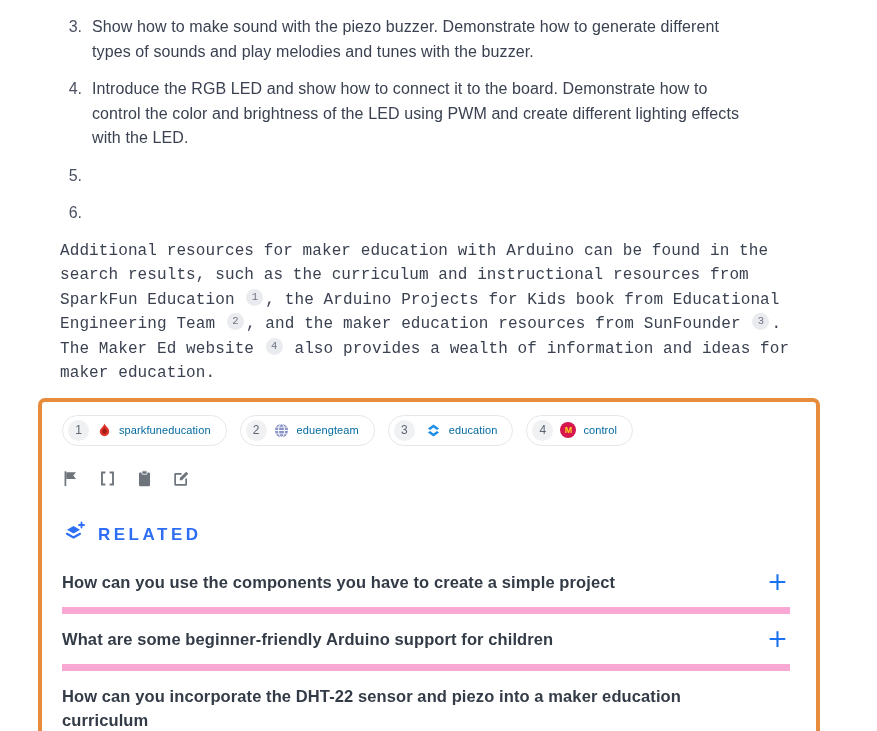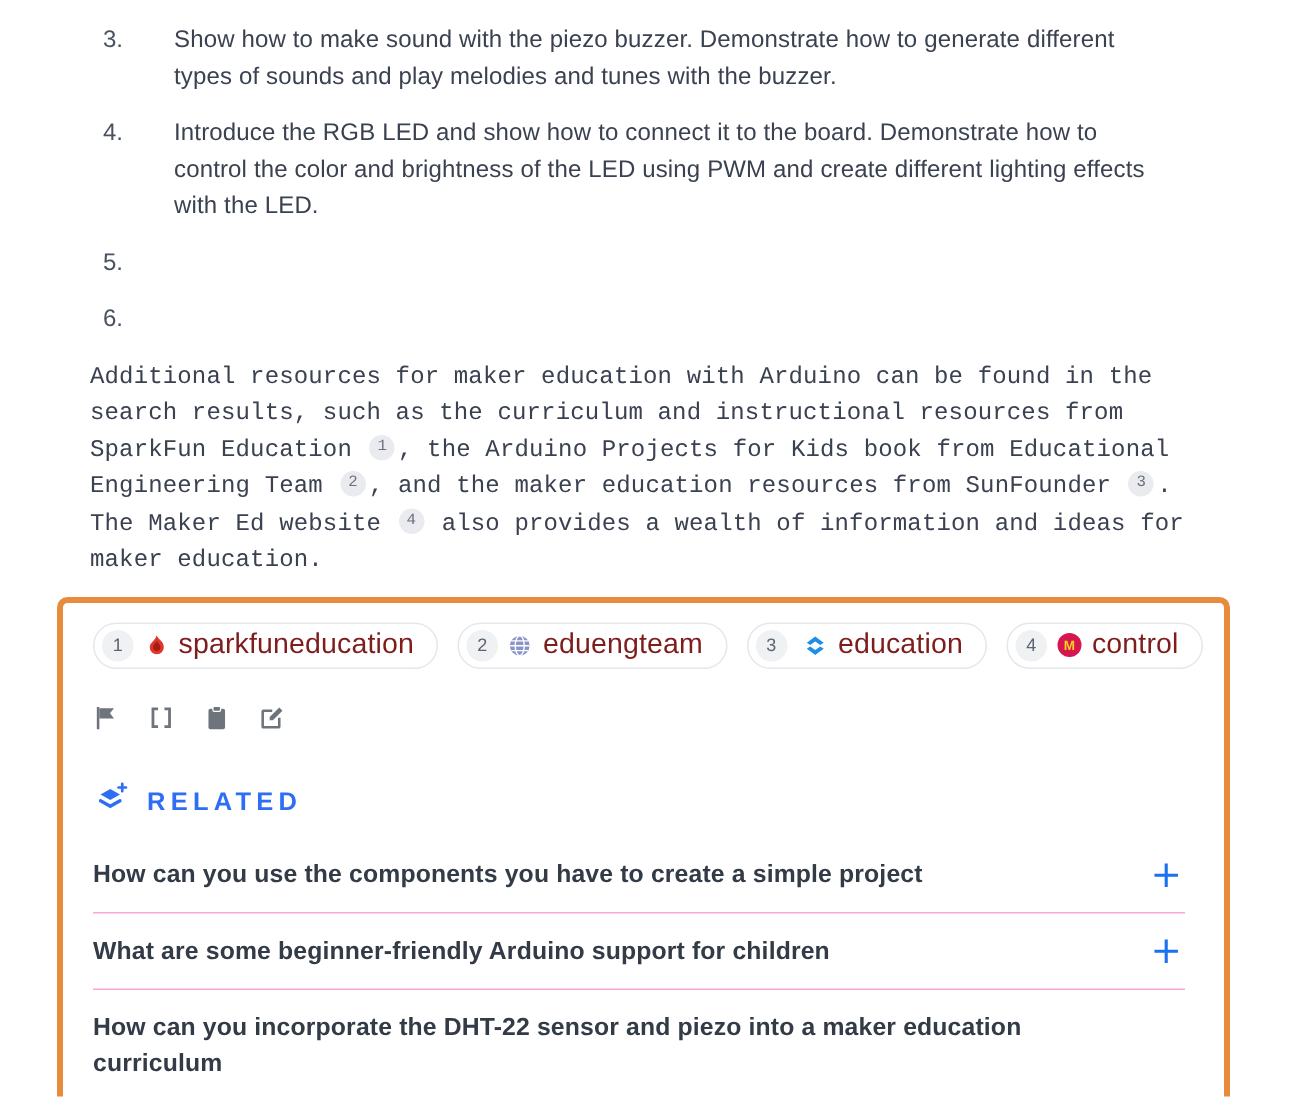--- a/index.html
+++ b/index.html
@@ -14,21 +14,20 @@
   
   .numbered-list { padding: 15px 0 0 60px; }
   .list-item { display: flex; margin-bottom: 13px; }
   .li-num {
     width: 22px; flex: 0 0 22px; text-align: right;
     font-size: 16px; line-height: 24.5px; color: #4a5160; margin-right: 10px;
   }
   .li-text {
     font-size: 16px; line-height: 24.5px; max-width: 648px; color: #3a4150;
     letter-spacing: 0.1px;
-    margin-left: 24px;
   }
 
   
   .paragraph {
     margin: 9px 0 0 60px; max-width: 757px;
     font-size: 16px; line-height: 24.5px; color: #3a4150; letter-spacing: 0.1px; font-family: Liberation Mono, monospace;
   }
   .cite {
     display: inline-block; min-width: 17px; height: 17px; padding: 0 2px;
     border-radius: 9px; background: #e9ebee; color: #6b7280;
@@ -55,36 +54,36 @@
     color: #5d6572; font-size: 12px; display: flex;
     align-items: center; justify-content: center;
   }
   .chip-fav { width: 16px; height: 16px; display: flex; align-items: center; justify-content: center; }
   .chip-fav svg { display: block; }
   .fav-letter {
     width: 16px; height: 16px; border-radius: 50%; background: #d6164e;
     color: #ffd21f; font-size: 9px; font-weight: bold; display: flex;
     align-items: center; justify-content: center;
   }
-  .chip-name { font-size: 19px; color: #7f1d1d; letter-spacing: 0.1px; }
+  .chip-name { font-size: 11px; color: #0369a1; letter-spacing: 0.1px; }
 
   
   .actions-row { margin-top: 24px; display: flex; gap: 20px; align-items: center; }
   .action-btn { width: 17px; height: 17px; cursor: pointer; background: none; border: none; padding: 0; }
   .action-btn svg { display: block; }
 
   
   .related-header { margin-top: 34px; display: flex; align-items: center; gap: 12px; }
   .related-label {
     color: #2e6ef5; font-size: 17px; font-weight: bold; letter-spacing: 3.5px;
   }
   .questions { margin-top: 8px; }
   .question-row {
     display: flex; justify-content: space-between; align-items: center;
-    padding: 13px 0; border-bottom: 1px solid #f9a8d4; cursor: pointer;
+    padding: 13px 0; border-bottom: 7px solid #f9a8d4; cursor: pointer;
   }
   .question-row:last-child { border-bottom: none; }
   .q-text {
     font-size: 16.5px; font-weight: 600; color: #333b47;
     line-height: 24px; max-width: 640px; letter-spacing: 0.1px;
   }
   .plus-btn {
     color: #1b72f0; font-size: 25px; font-weight: 500; line-height: 20px;
     background: none; border: none; cursor: pointer; padding: 0 2px;
     font-family: "DejaVu Sans", sans-serif;

